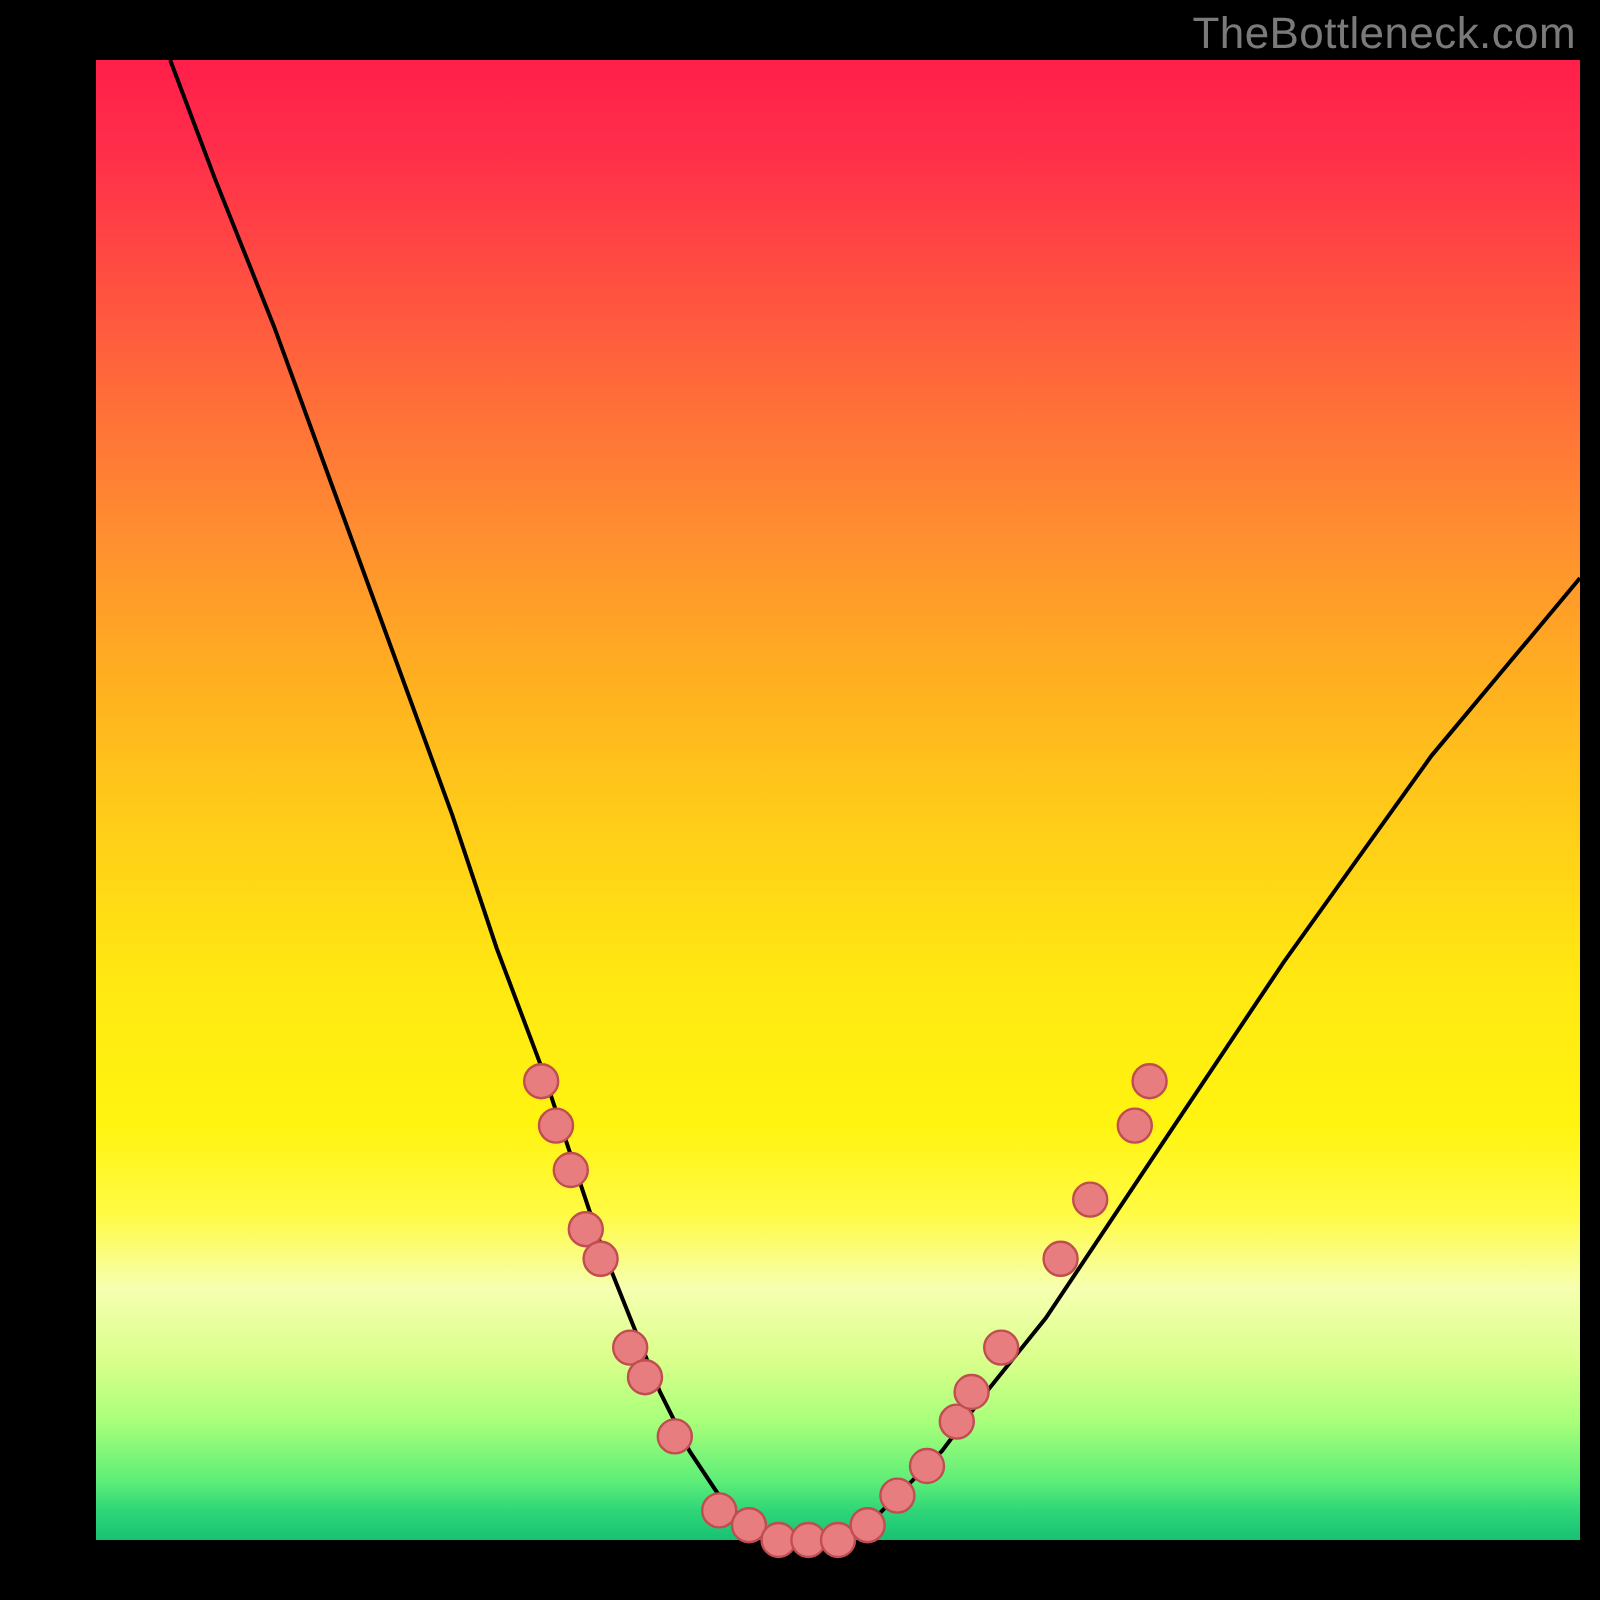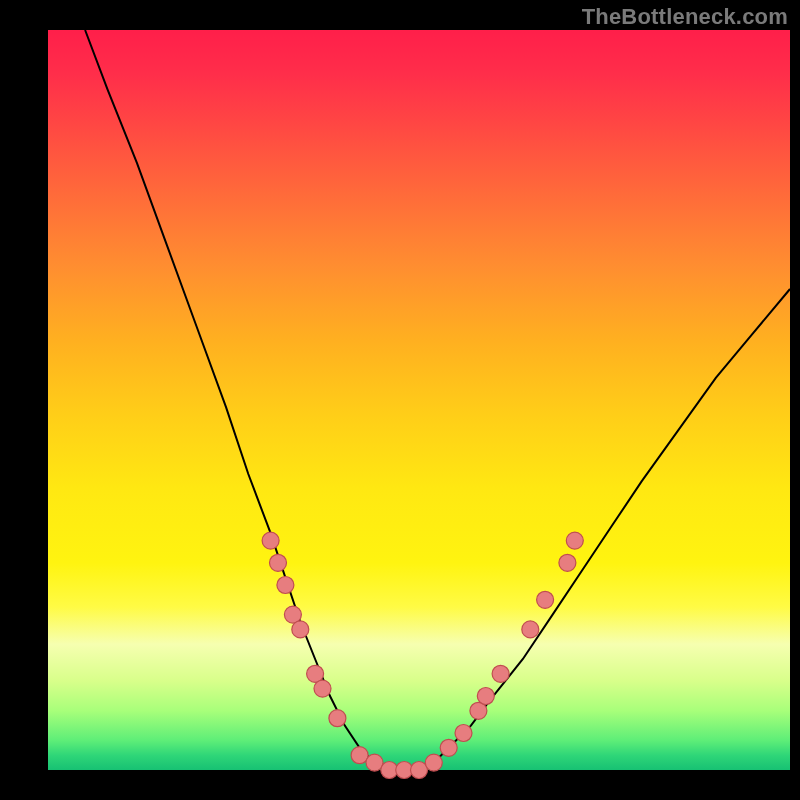--- a/index.html
+++ b/index.html
@@ -16,21 +16,21 @@
     width: 800px;
     height: 800px;
     background: #000;
   }
   .watermark {
     position: absolute;
     top: 4px;
     right: 12px;
     color: #7a7a7a;
     font-size: 22px;
-    font-weight: 700;
+    font-weight: 400;
     letter-spacing: 0.2px;
     z-index: 10;
   }
   .plot {
     position: absolute;
     left: 48px;
     top: 30px;
     width: 742px;
     height: 740px;
     

